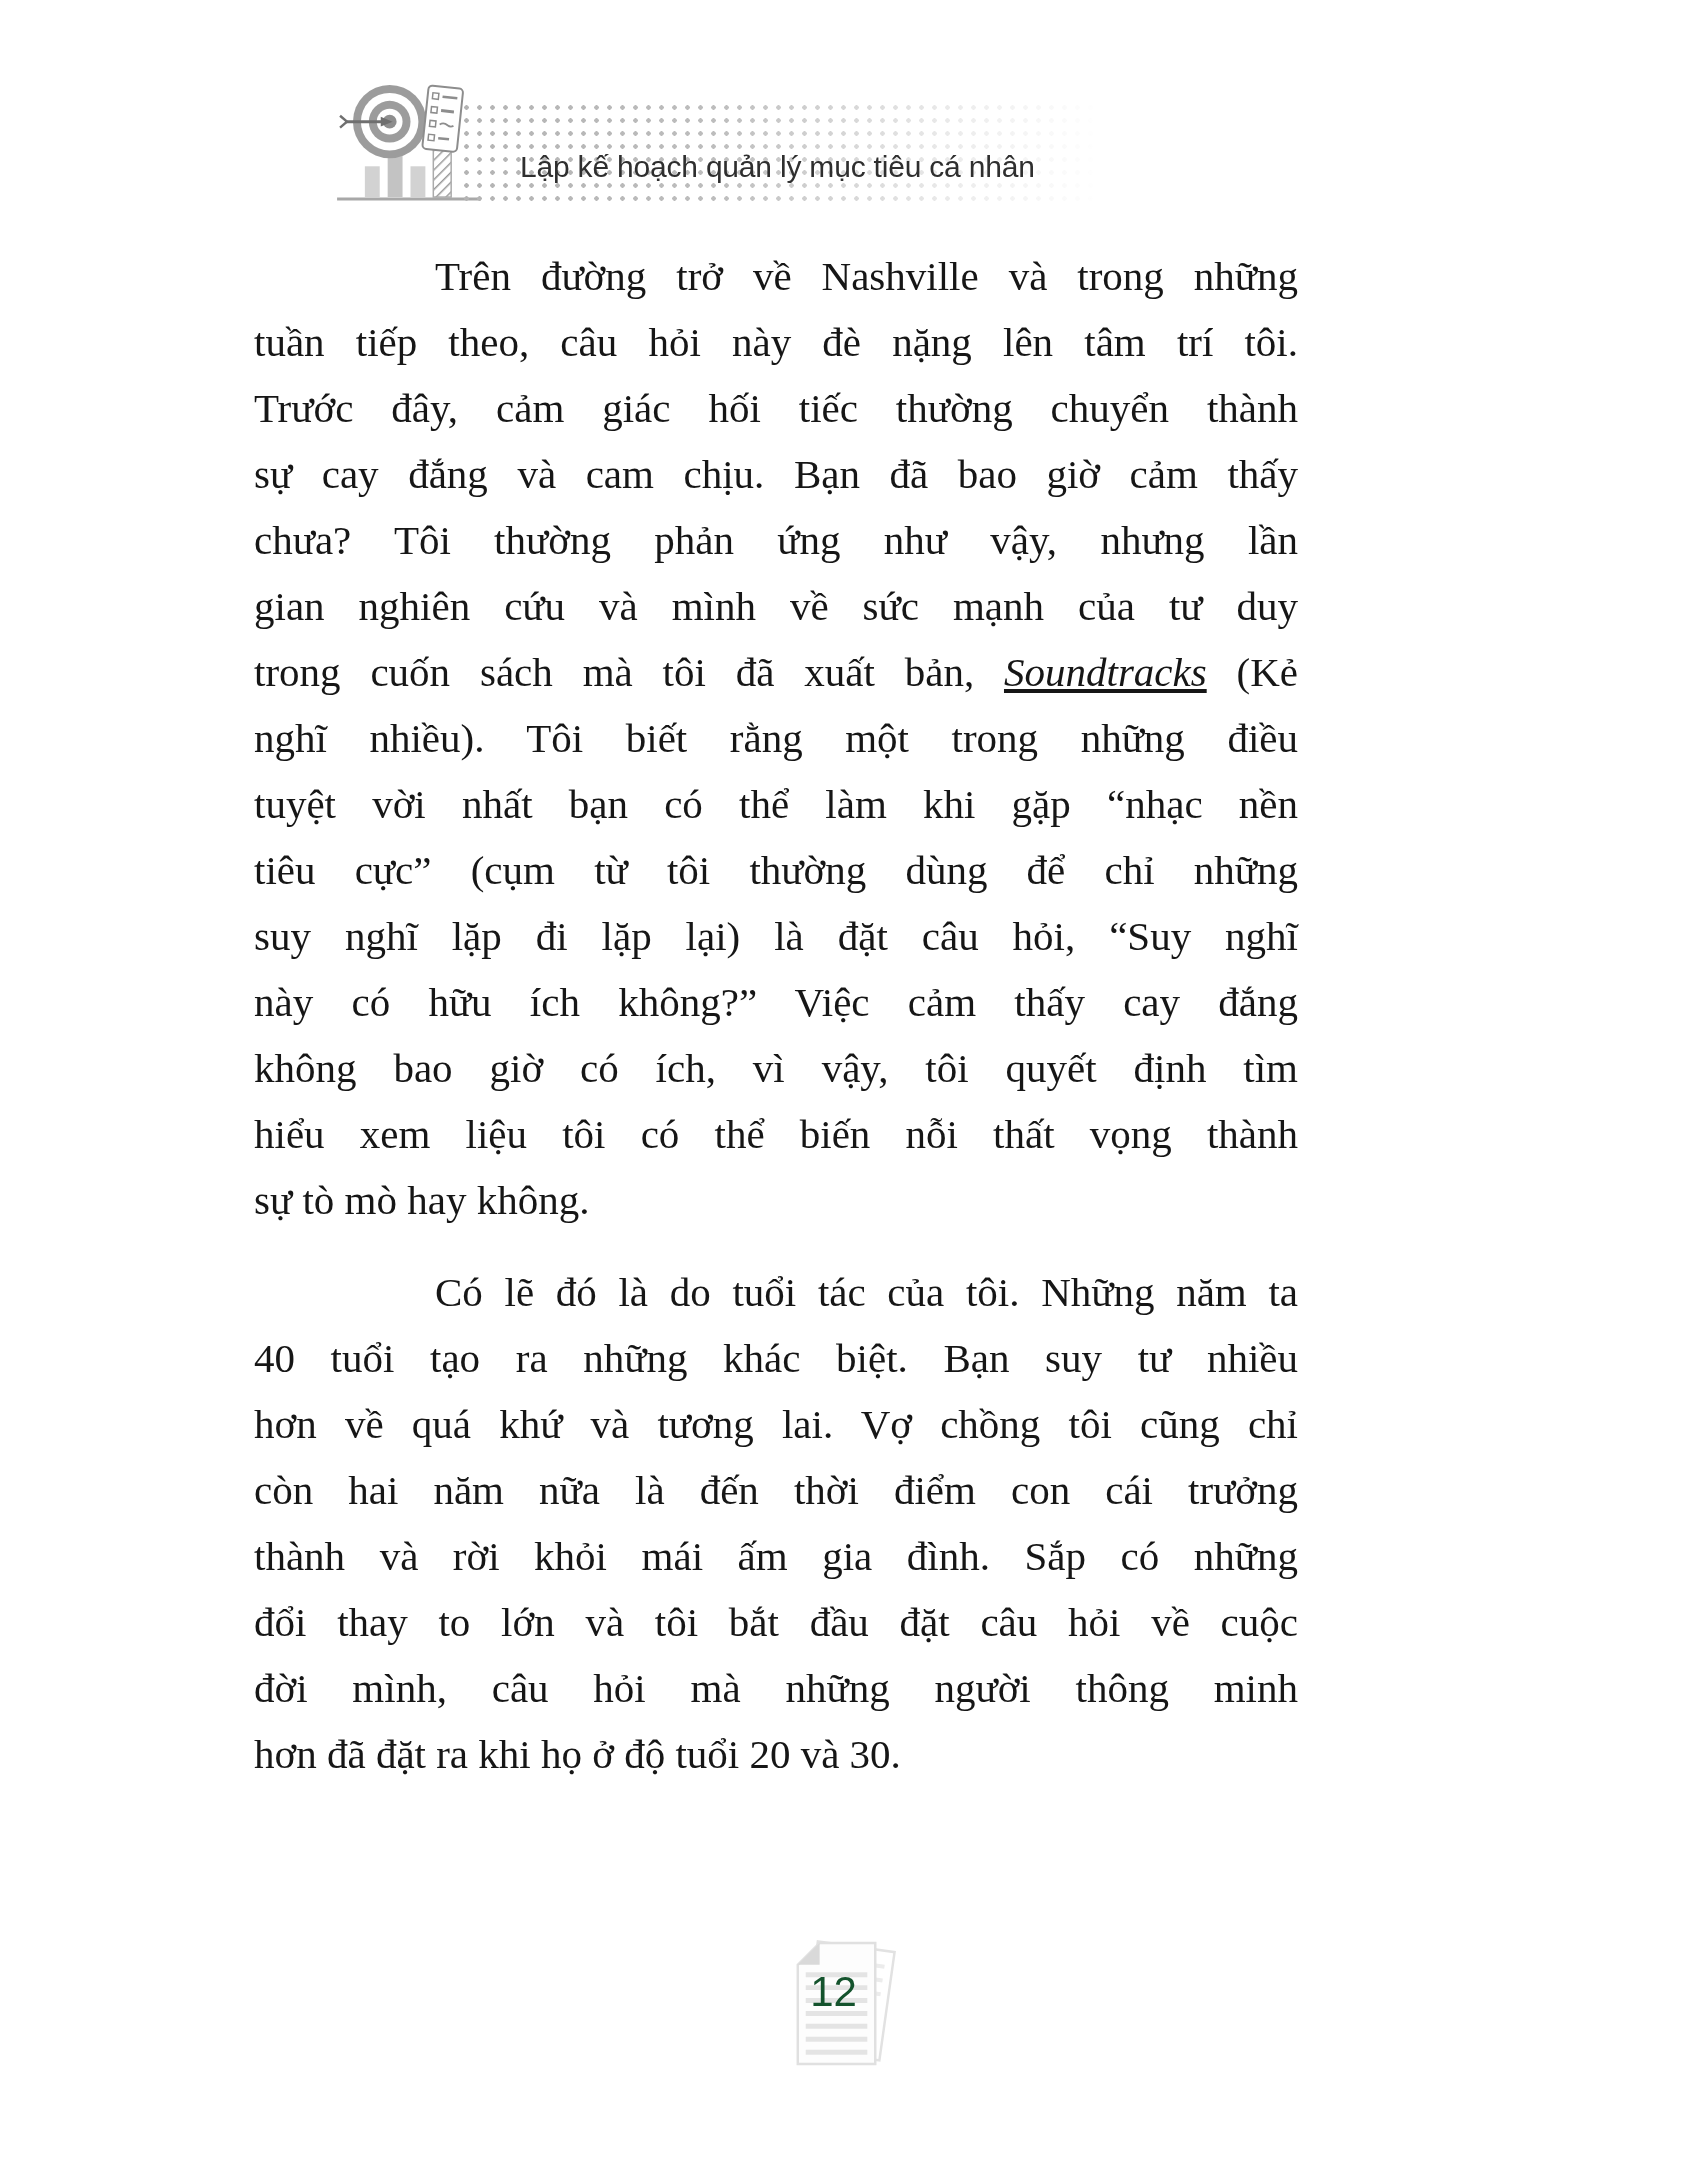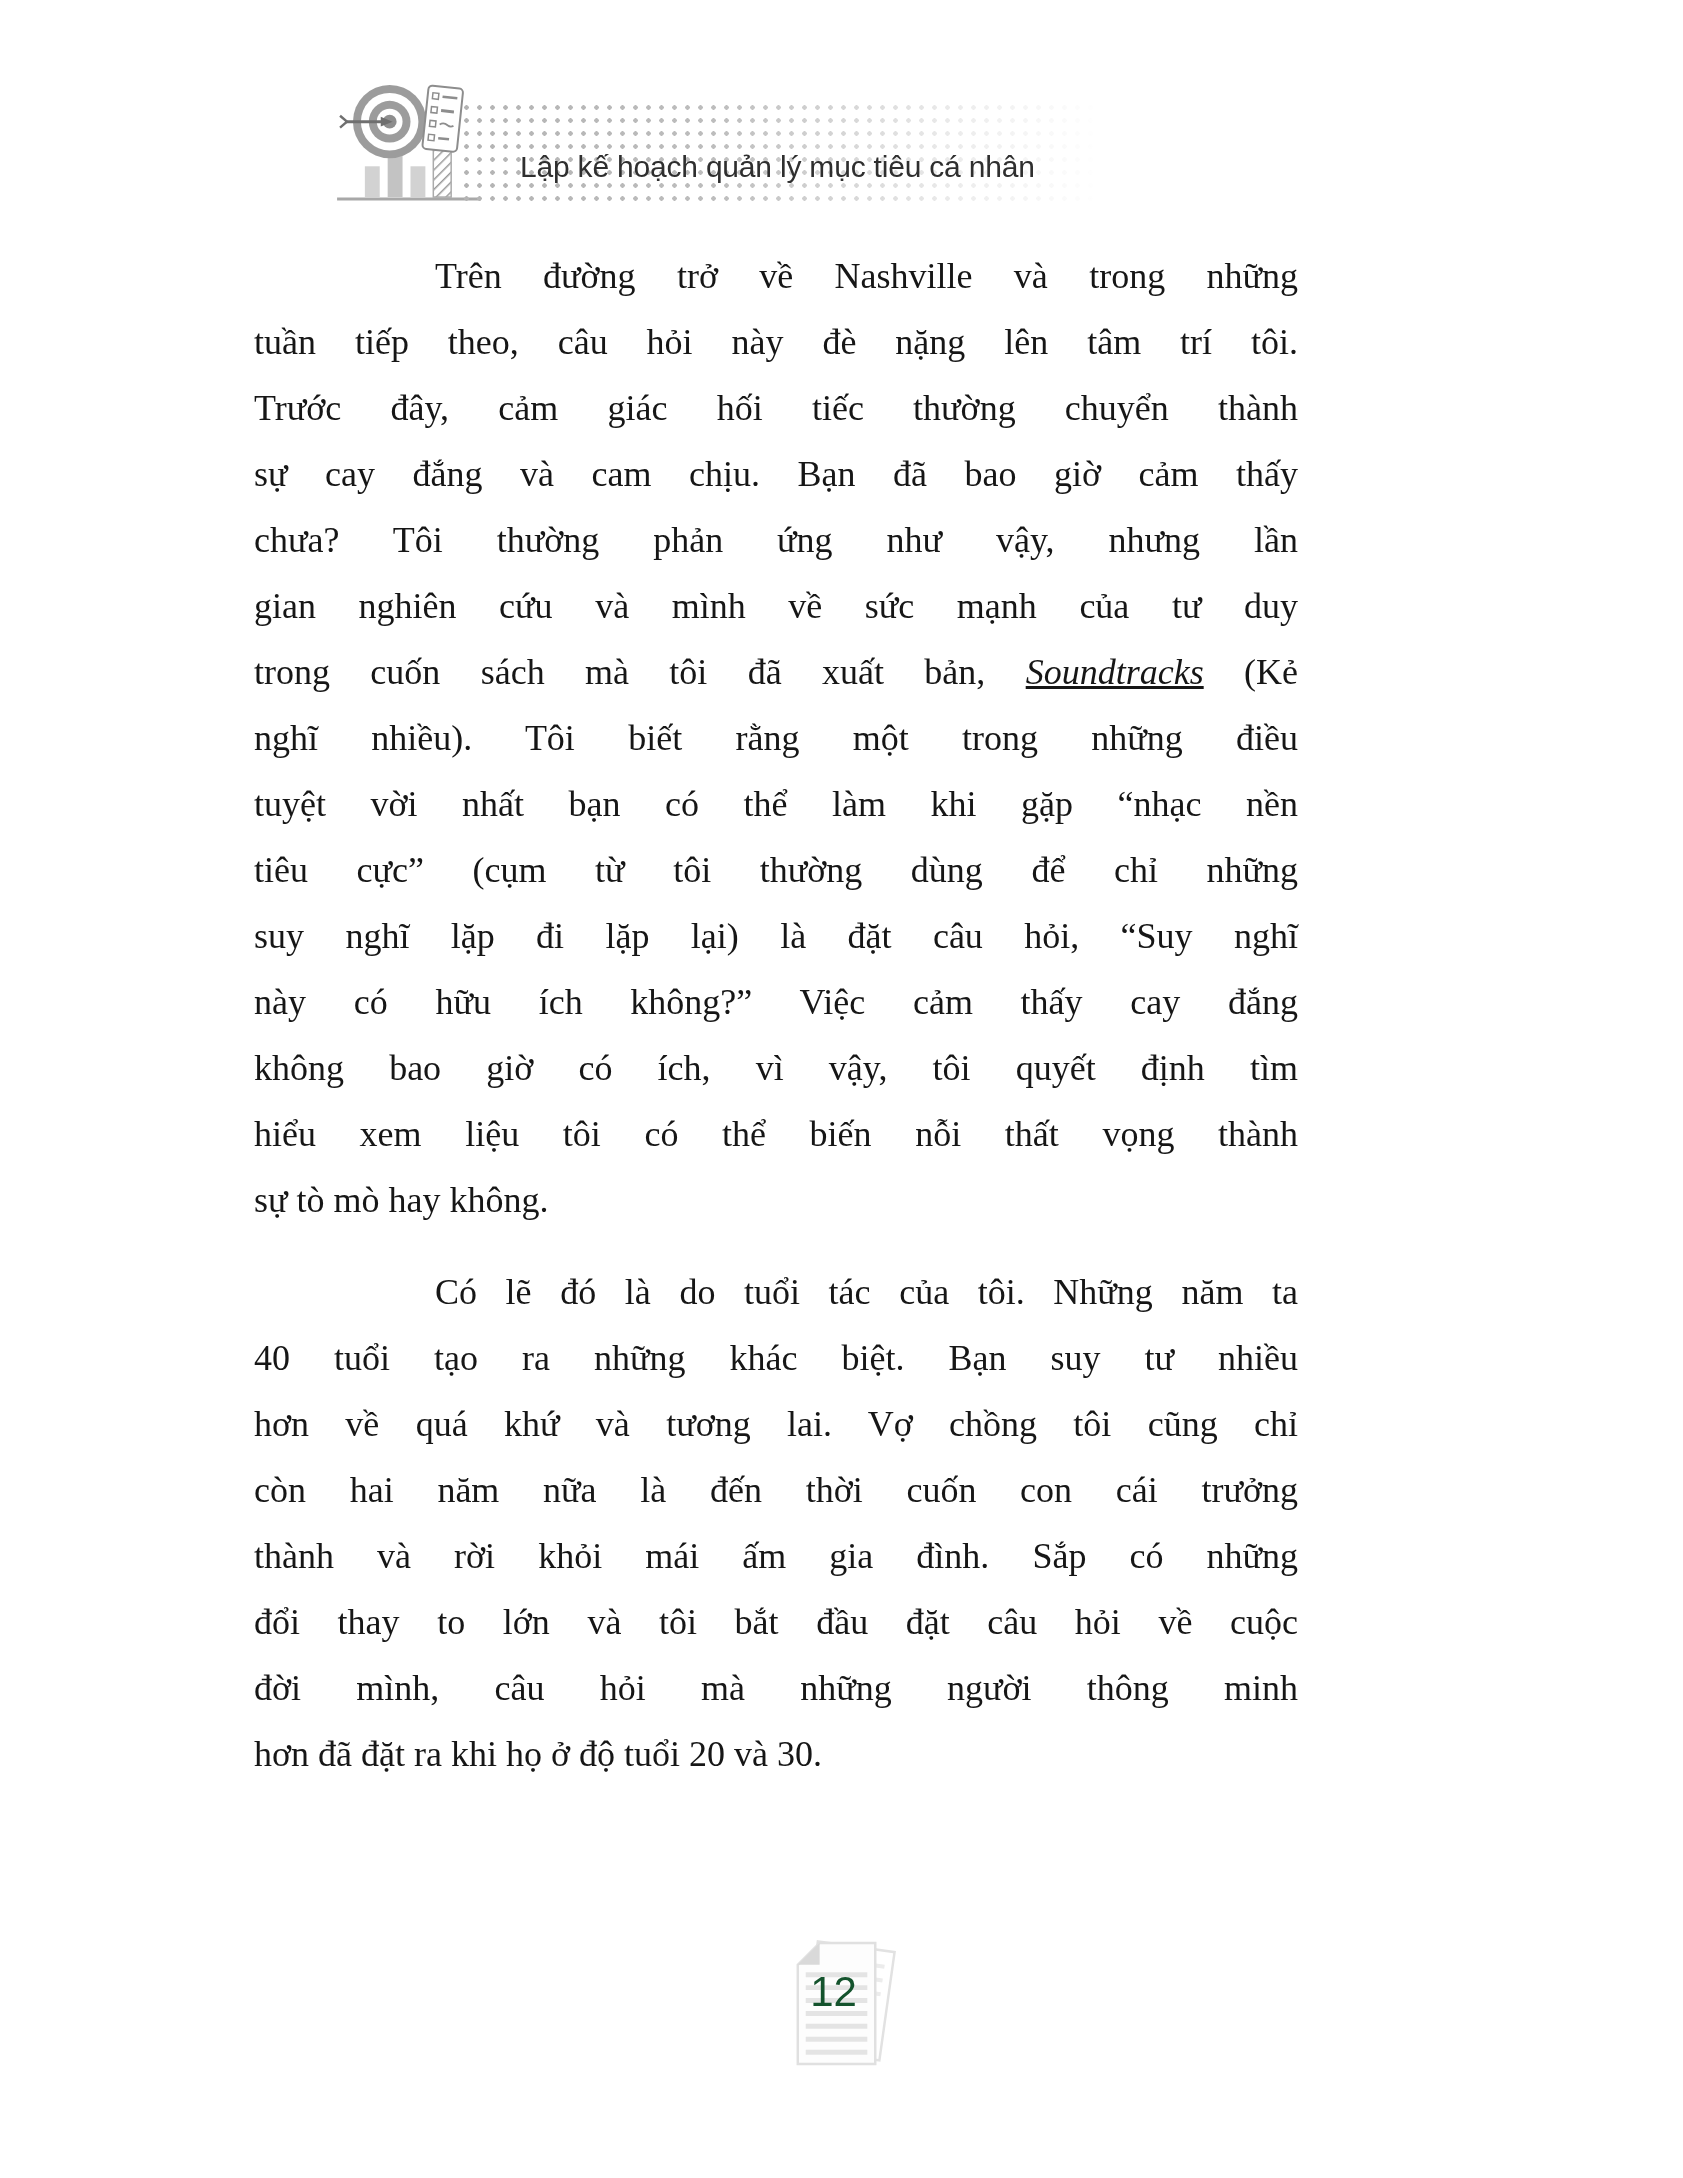--- a/index.html
+++ b/index.html
@@ -27,21 +27,21 @@
   .header-title{
     position:absolute;left:520px;top:150px;
     font-family:"Liberation Sans", sans-serif;
     font-size:30px;letter-spacing:-0.2px;
     color:#2f2f2f;white-space:nowrap;z-index:2;
   }
 
   
   .body-text{
     position:absolute;left:254px;top:243px;width:1044px;
-    font-size:36px;line-height:66px;color:#161616;
+    font-size:41px;line-height:66px;color:#161616;
   }
   .paragraph{margin:0;}
   .paragraph + .paragraph{margin-top:26px;}
   .text-line{
     text-align:justify;
     text-align-last:justify;
   }
   .text-line.first-line{text-indent:181px;}
   .text-line.last-line{text-align-last:left;}
   .italic{font-style:italic;text-decoration:underline;}
@@ -121,21 +121,21 @@
         <div class="text-line"><span>suy nghĩ lặp đi lặp lại) là đặt câu hỏi, “Suy nghĩ</span></div>
         <div class="text-line"><span>này có hữu ích không?” Việc cảm thấy cay đắng</span></div>
         <div class="text-line"><span>không bao giờ có ích, vì vậy, tôi quyết định tìm</span></div>
         <div class="text-line"><span>hiểu xem liệu tôi có thể biến nỗi thất vọng thành</span></div>
         <div class="text-line last-line"><span>sự tò mò hay không.</span></div>
       </div>
       <div class="paragraph">
         <div class="text-line first-line"><span>Có lẽ đó là do tuổi tác của tôi. Những năm ta</span></div>
         <div class="text-line"><span>40 tuổi tạo ra những khác biệt. Bạn suy tư nhiều</span></div>
         <div class="text-line"><span>hơn về quá khứ và tương lai. Vợ chồng tôi cũng chỉ</span></div>
-        <div class="text-line"><span>còn hai năm nữa là đến thời cuốn con cái trưởng</span></div>
+        <div class="text-line"><span>còn hai năm nữa là đến thời điểm con cái trưởng</span></div>
         <div class="text-line"><span>thành và rời khỏi mái ấm gia đình. Sắp có những</span></div>
         <div class="text-line"><span>đổi thay to lớn và tôi bắt đầu đặt câu hỏi về cuộc</span></div>
         <div class="text-line"><span>đời mình, câu hỏi mà những người thông minh</span></div>
         <div class="text-line last-line"><span>hơn đã đặt ra khi họ ở độ tuổi 20 và 30.</span></div>
       </div>
     </div>
 
   <div class="footer-icon">
     <svg width="149" height="144" viewBox="0 0 150 145" xmlns="http://www.w3.org/2000/svg">
 

